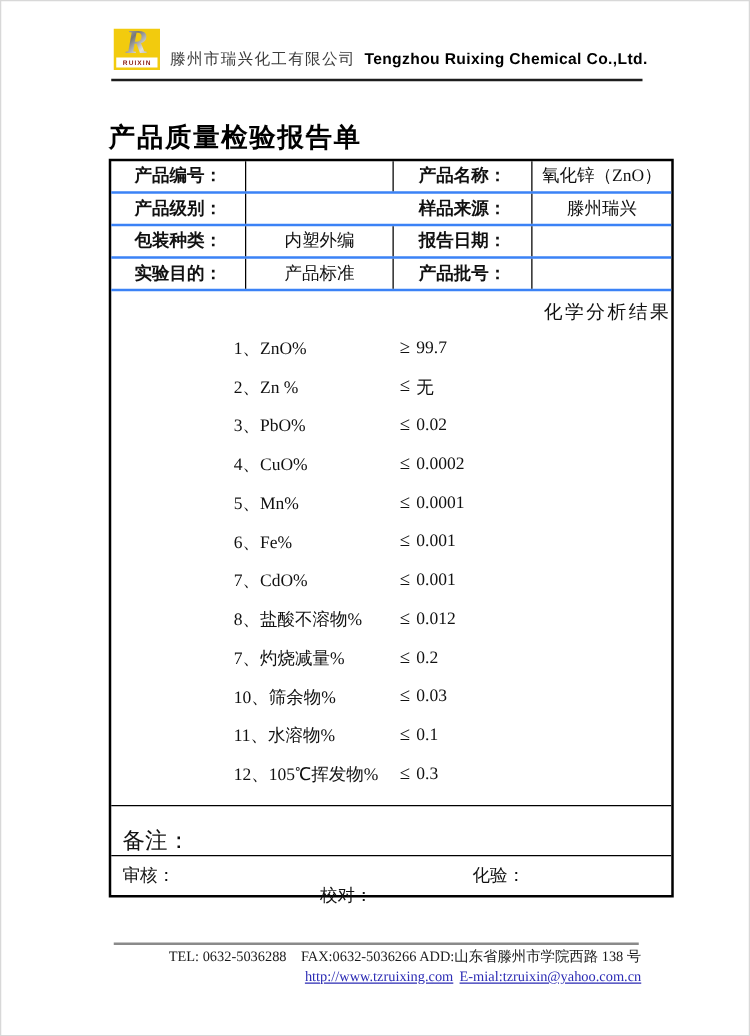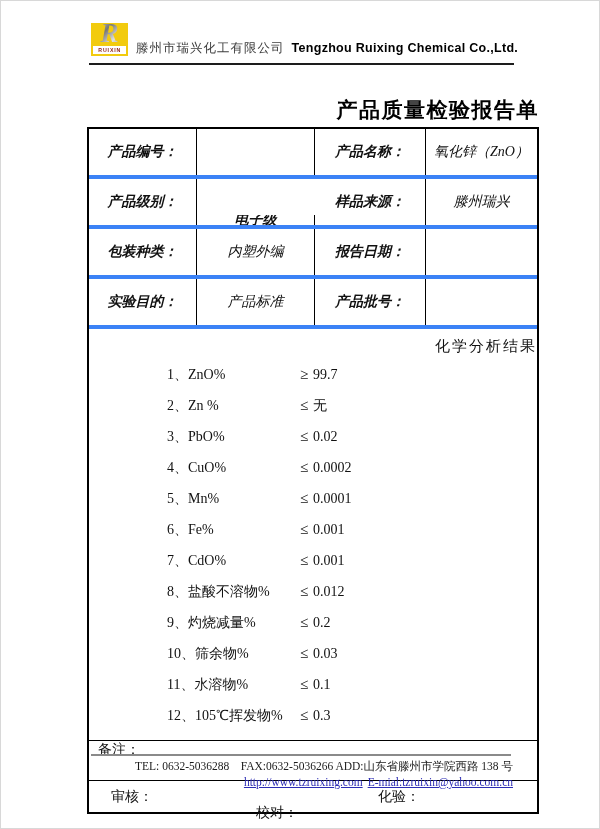--- a/index.html
+++ b/index.html
@@ -18,45 +18,45 @@
                 display:flex; align-items:center; justify-content:center; overflow:hidden; }
   .logo-brand { font-family:"Liberation Sans", sans-serif; font-weight:bold; font-size:9px;
                 letter-spacing:1.5px; color:#8b1c12; transform:scale(0.58); white-space:nowrap; }
   .company-line { position:absolute; left:47px; top:17px; white-space:nowrap; }
   .company-cn { font-size:12.5px; color:#3c3c3c; letter-spacing:1px; }
   .company-en { font-family:"Liberation Sans", sans-serif; font-weight:bold; font-size:12.5px;
                 letter-spacing:0.3px; color:#000000; margin-left:7px; }
   .header-rule { position:absolute; left:88px; top:62px; width:425px; height:2px; background:#1d1d1d; }
 
   
-  .title { position:absolute; left:86px; top:95px; width:452px; text-align:right;
+  .title { position:absolute; left:86px; top:95px; width:452px; text-align:left;
            font-family:"Liberation Sans", sans-serif; font-weight:bold; font-size:21px;
            letter-spacing:1.5px; color:#000; }
 
   
   .report-table { position:absolute; left:86px; top:126px; width:452px; border:2px solid #000; }
-  .info-row { display:flex; height:50px; border-bottom:4px solid #3b82f6;font-style:italic; }
+  .info-row { display:flex; height:26px; border-bottom:2px solid #3b82f6; }
   .cell { border-right:1px solid #000; display:flex; align-items:center; justify-content:center; overflow:hidden; }
   .c1 { flex:0 0 108px; } .c2 { flex:0 0 118px; } .c3 { flex:0 0 111px; } .c4 { flex:1 1 auto; border-right:none; }
   .info-label { font-family:"Liberation Sans", sans-serif; font-weight:bold; font-size:14px; }
   .info-value { font-size:14px; }
   .v-strong { font-family:"Liberation Sans", sans-serif; font-weight:bold;margin-top:36px; }
 
   .analysis { height:412px; border-bottom:1px solid #000; padding-top:4px; }
   .analysis-heading { text-align:right; font-size:15px; letter-spacing:2px; line-height:26px; height:26px; }
-  .analysis-row { display:flex; align-items:center; height:31px; padding-left:78px; font-size:14px; }
+  .analysis-row { display:flex; align-items:center; height:31px; padding-left:98px; font-size:14px; }
   .a-name { flex:0 0 128px; white-space:nowrap; }
   .a-rel  { flex:0 0 18px; text-align:center; font-size:15px; }
   .a-val  { flex:0 0 68px; text-align:left; }
 
-  .remarks-row { height:40px; border-bottom:1px solid #000; display:flex; align-items:flex-start;
-                 padding-left:9px; font-size:14px; }
+  .remarks-row { height:40px; border-bottom:1px solid #000; display:flex; align-items:flex-end;
+                 padding-left:9px; font-size:18px; }
   .sign-row { height:31px; position:relative; font-size:14px; }
   .sign-row span { position:absolute; top:50%; transform:translateY(-50%); }
-  .sign-review { left:9px;margin-left:13px; } .sign-proof { left:167px;margin-top:16px; } .sign-assay { left:289px; }
+  .sign-review { left:9px; } .sign-proof { left:167px;margin-top:16px; } .sign-assay { left:289px; }
 
   
   .footer-rule { position:absolute; left:90px; top:753px; width:420px; height:2px; background:#8a8a8a; }
   .footer { position:absolute; left:90px; top:757px; width:422px; text-align:right;
             font-size:11.5px; line-height:16px; color:#1a1a1a; }
   .footer-contact { white-space:pre;font-family:Liberation Serif, serif; }
   .footer-links { color:#2b2bb4; }
   .footer-links .lnk { color:#2b2bb4; text-decoration:underline; cursor:pointer; }
   .footer-links .gap { display:inline-block; width:5px; }
 </style>
@@ -144,21 +144,21 @@
         <span class="a-name">7、CdO%</span>
         <span class="a-rel">≤</span>
         <span class="a-val">0.001</span>
       </div>
       <div class="analysis-row">
         <span class="a-name">8、盐酸不溶物%</span>
         <span class="a-rel">≤</span>
         <span class="a-val">0.012</span>
       </div>
       <div class="analysis-row">
-        <span class="a-name">9、灼烧减量%</span>
+        <span class="a-name">7、灼烧减量%</span>
         <span class="a-rel">≤</span>
         <span class="a-val">0.2</span>
       </div>
       <div class="analysis-row">
         <span class="a-name">10、筛余物%</span>
         <span class="a-rel">≤</span>
         <span class="a-val">0.03</span>
       </div>
       <div class="analysis-row">
         <span class="a-name">11、水溶物%</span>

